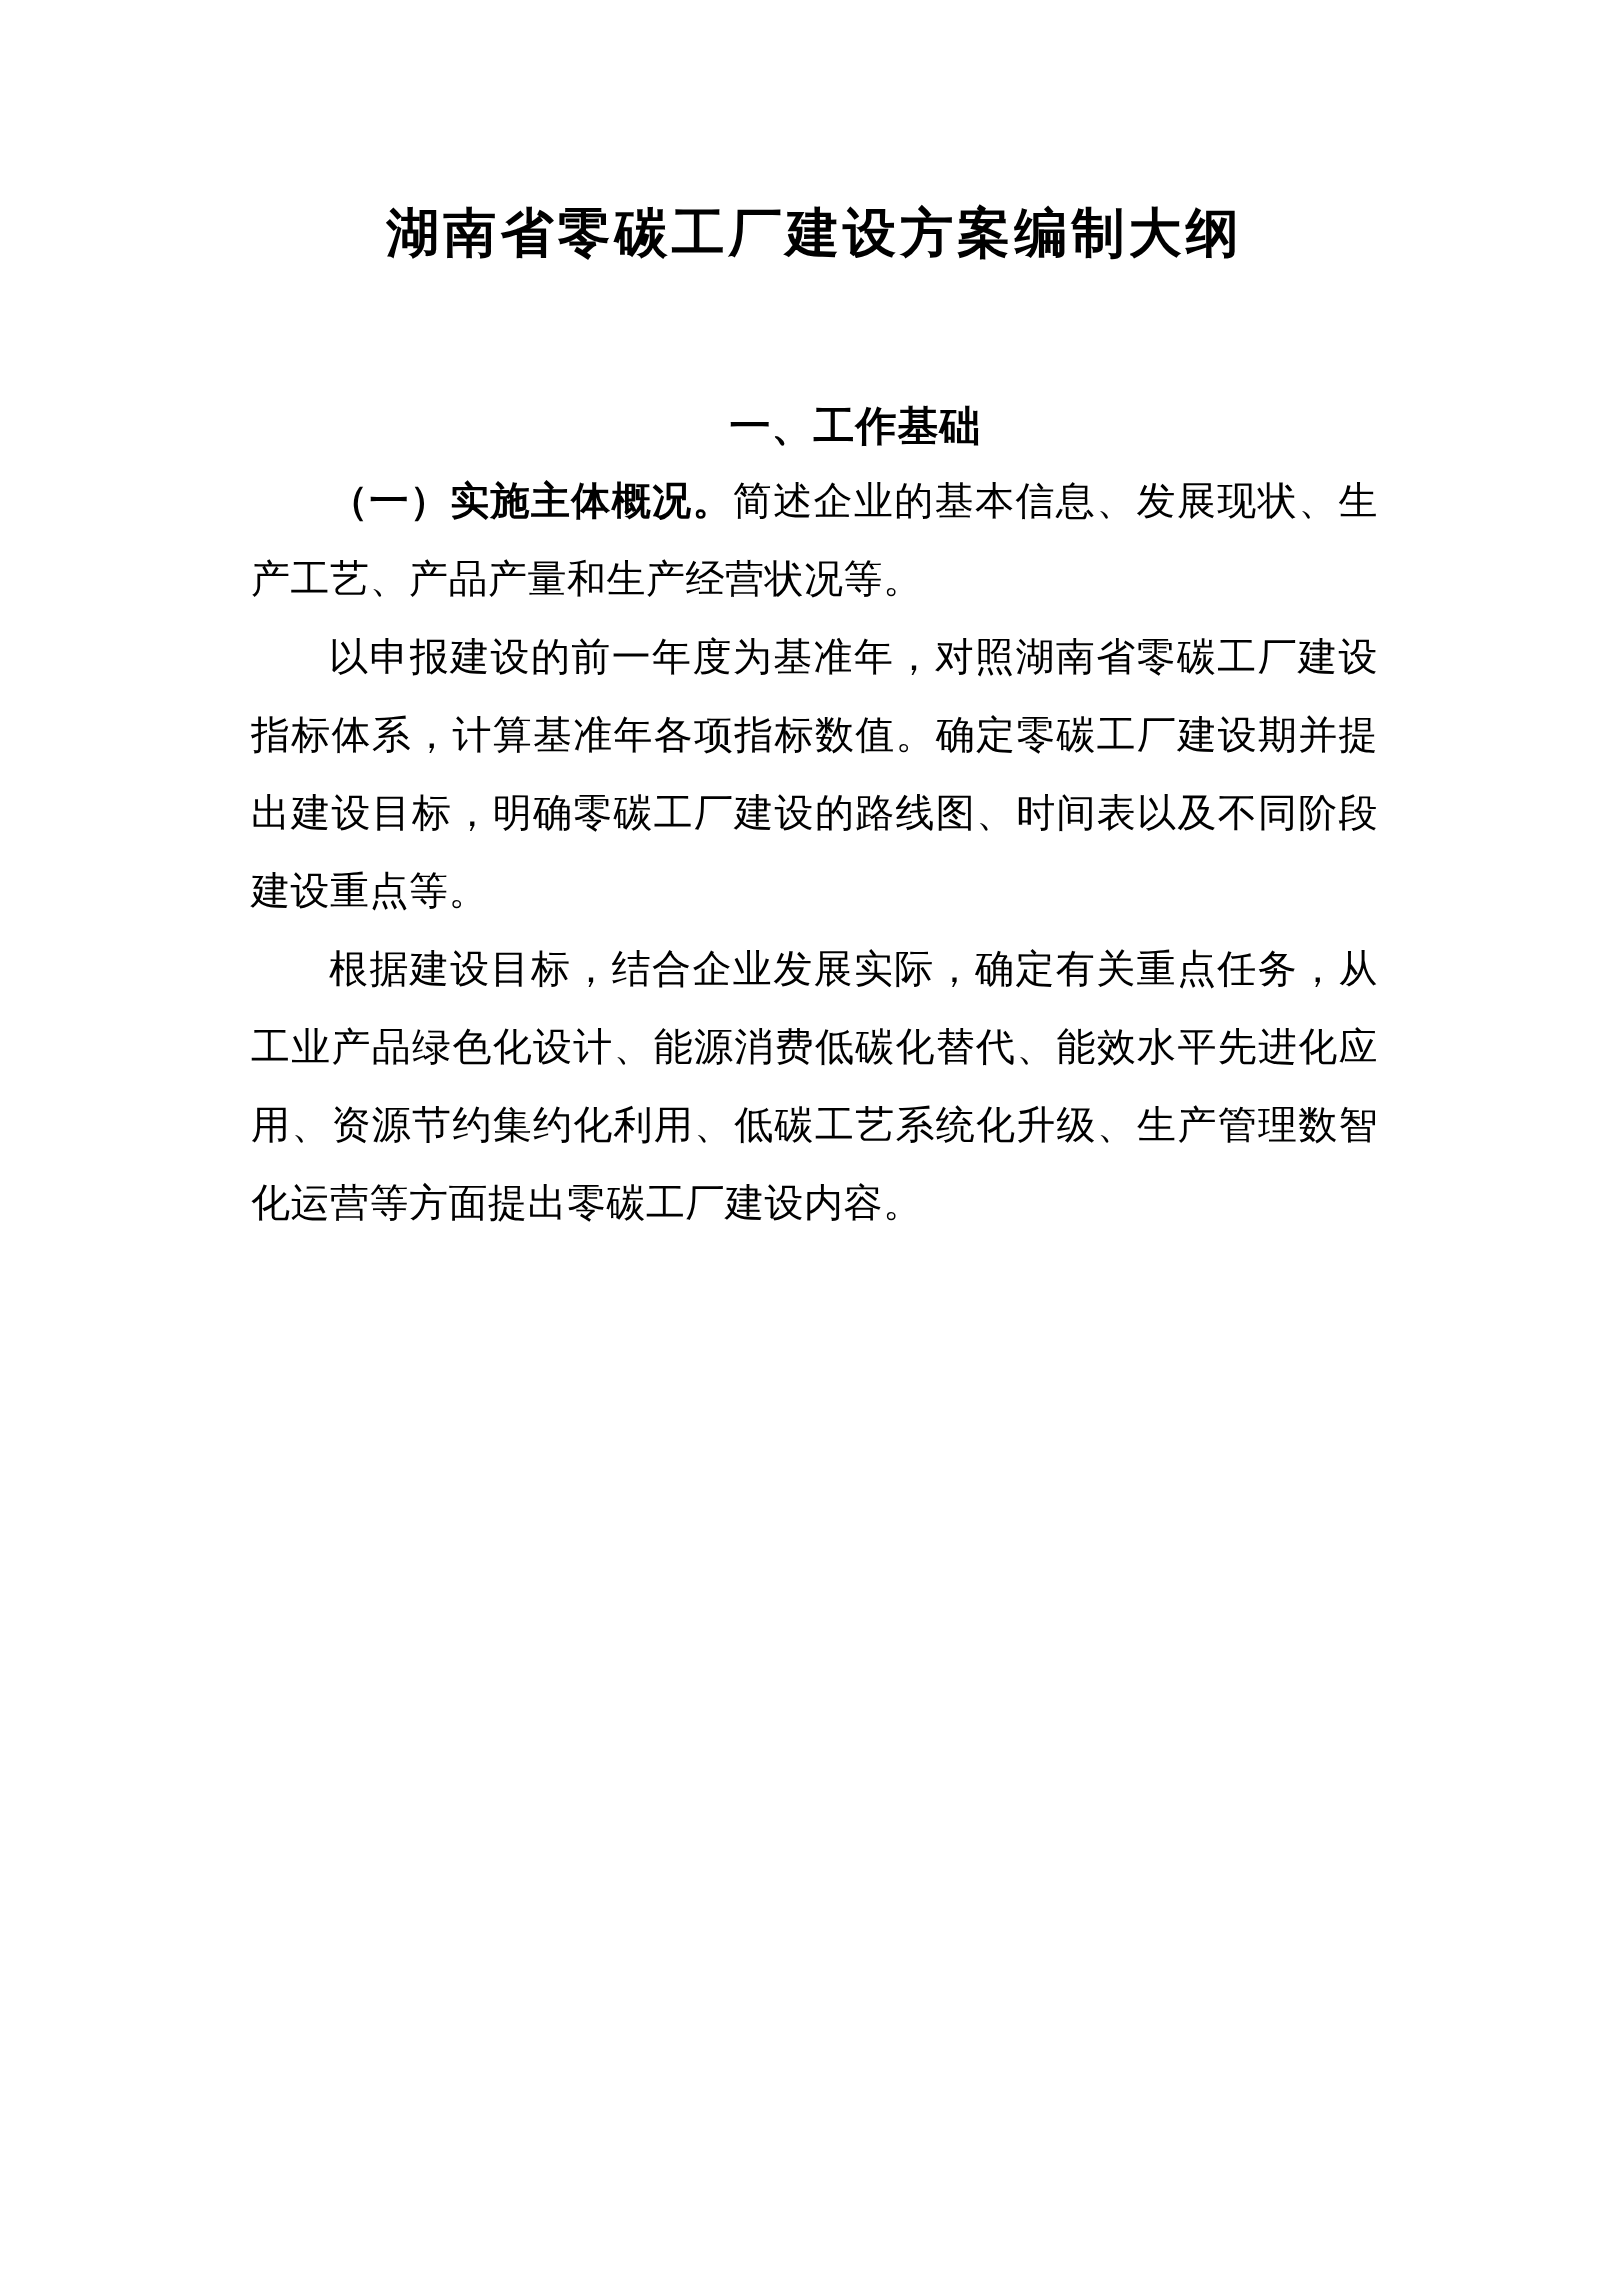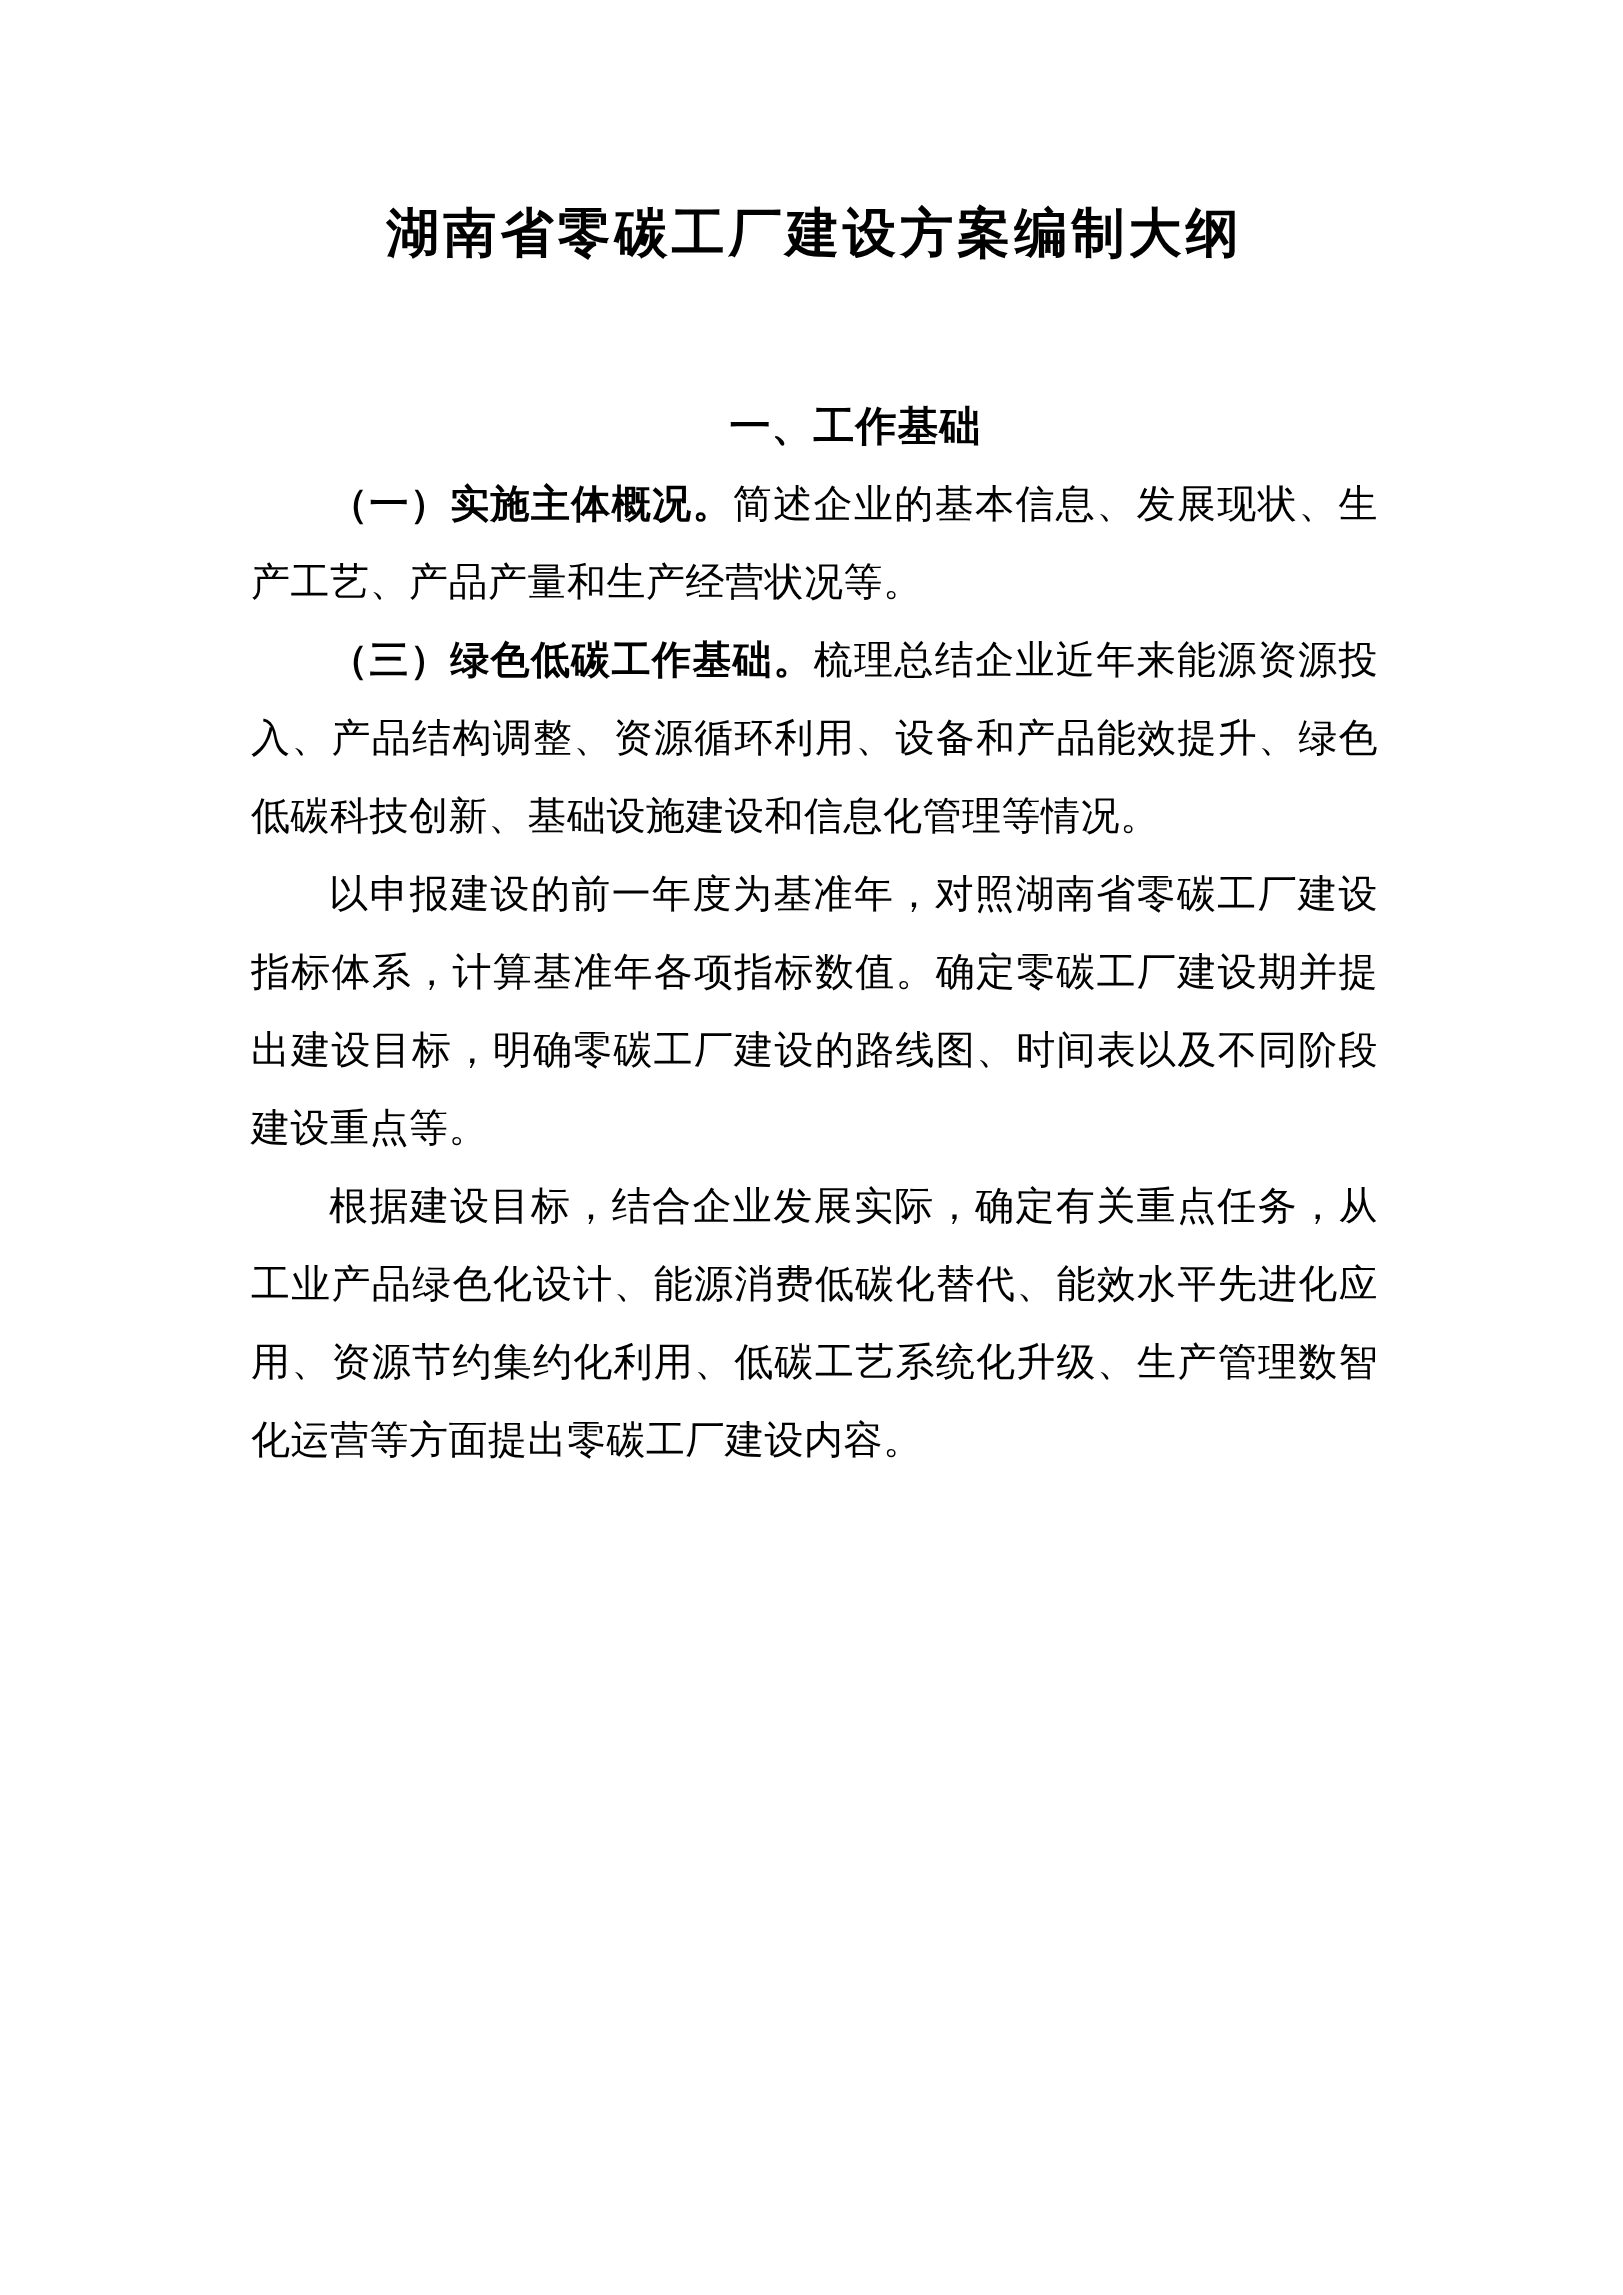--- a/index.html
+++ b/index.html
@@ -32,21 +32,21 @@
     font-family: "Liberation Sans", "DejaVu Sans", sans-serif;
     font-weight: bold;
     font-size: 41px;
     line-height: 78px;
     text-indent: 2em;
     letter-spacing: 1px;
     text-align: center;
   }
   .body-para {
     margin: 0;
-    font-family: Liberation Sans, sans-serif;
+    font-family: Liberation Mono, monospace;
     font-size: 39px;
     line-height: 78px;
     text-indent: 2em;
     text-align: justify;
     letter-spacing: 0.5px;
     word-break: break-all;
   }
   .para-lead {
     font-weight: bold;
   }
@@ -56,21 +56,20 @@
 
 <div class="page">
 
   <h1 class="doc-title">湖南省零碳工厂建设方案编制大纲</h1>
 
   <h2 class="sec-heading">一、工作基础</h2>
 
   <p class="body-para"><span class="para-lead">（一）实施主体概况。</span><span>简述企业的基本信息、发展现状、生产工艺、产品产量和生产经营状况等。</span></p>
 
 
-  <p class="body-para"><span class="para-lead">（三）绿色低碳工作基础。</span><span>梳理总结企业近年来能源资源投入、产品结构调整、资源循环利用、设备和产品能效提升、绿色低碳科技创新、基础设施建设和信息化管理等情况。</span></p>
 
 
   <p class="body-para"><span class="para-lead"></span><span>以申报建设的前一年度为基准年，对照湖南省零碳工厂建设指标体系，计算基准年各项指标数值。确定零碳工厂建设期并提出建设目标，明确零碳工厂建设的路线图、时间表以及不同阶段建设重点等。</span></p>
 
 
   <p class="body-para"><span class="para-lead"></span><span>根据建设目标，结合企业发展实际，确定有关重点任务，从工业产品绿色化设计、能源消费低碳化替代、能效水平先进化应用、资源节约集约化利用、低碳工艺系统化升级、生产管理数智化运营等方面提出零碳工厂建设内容。</span></p>
 
 </div>
 
 

